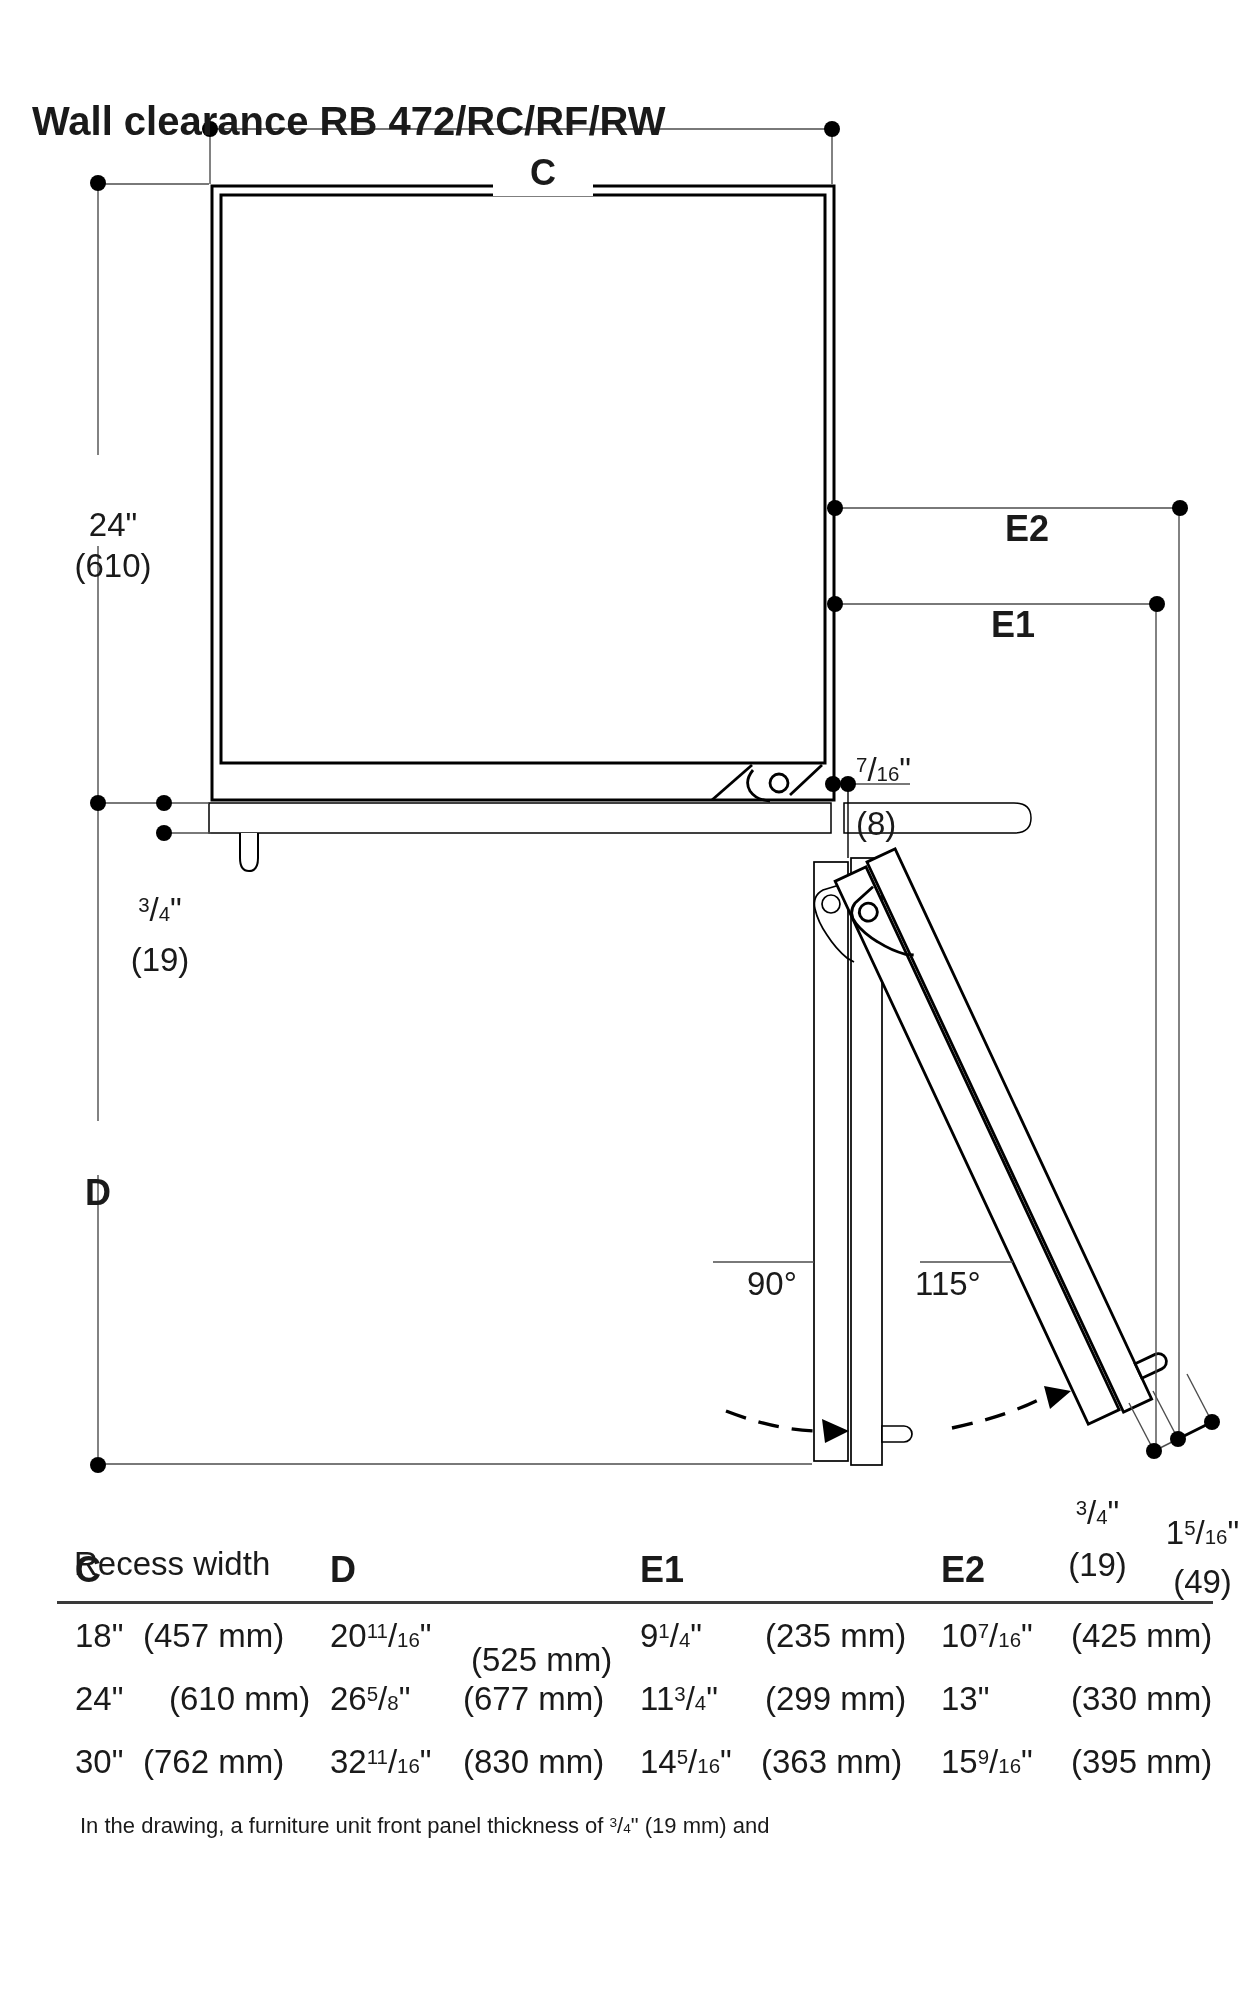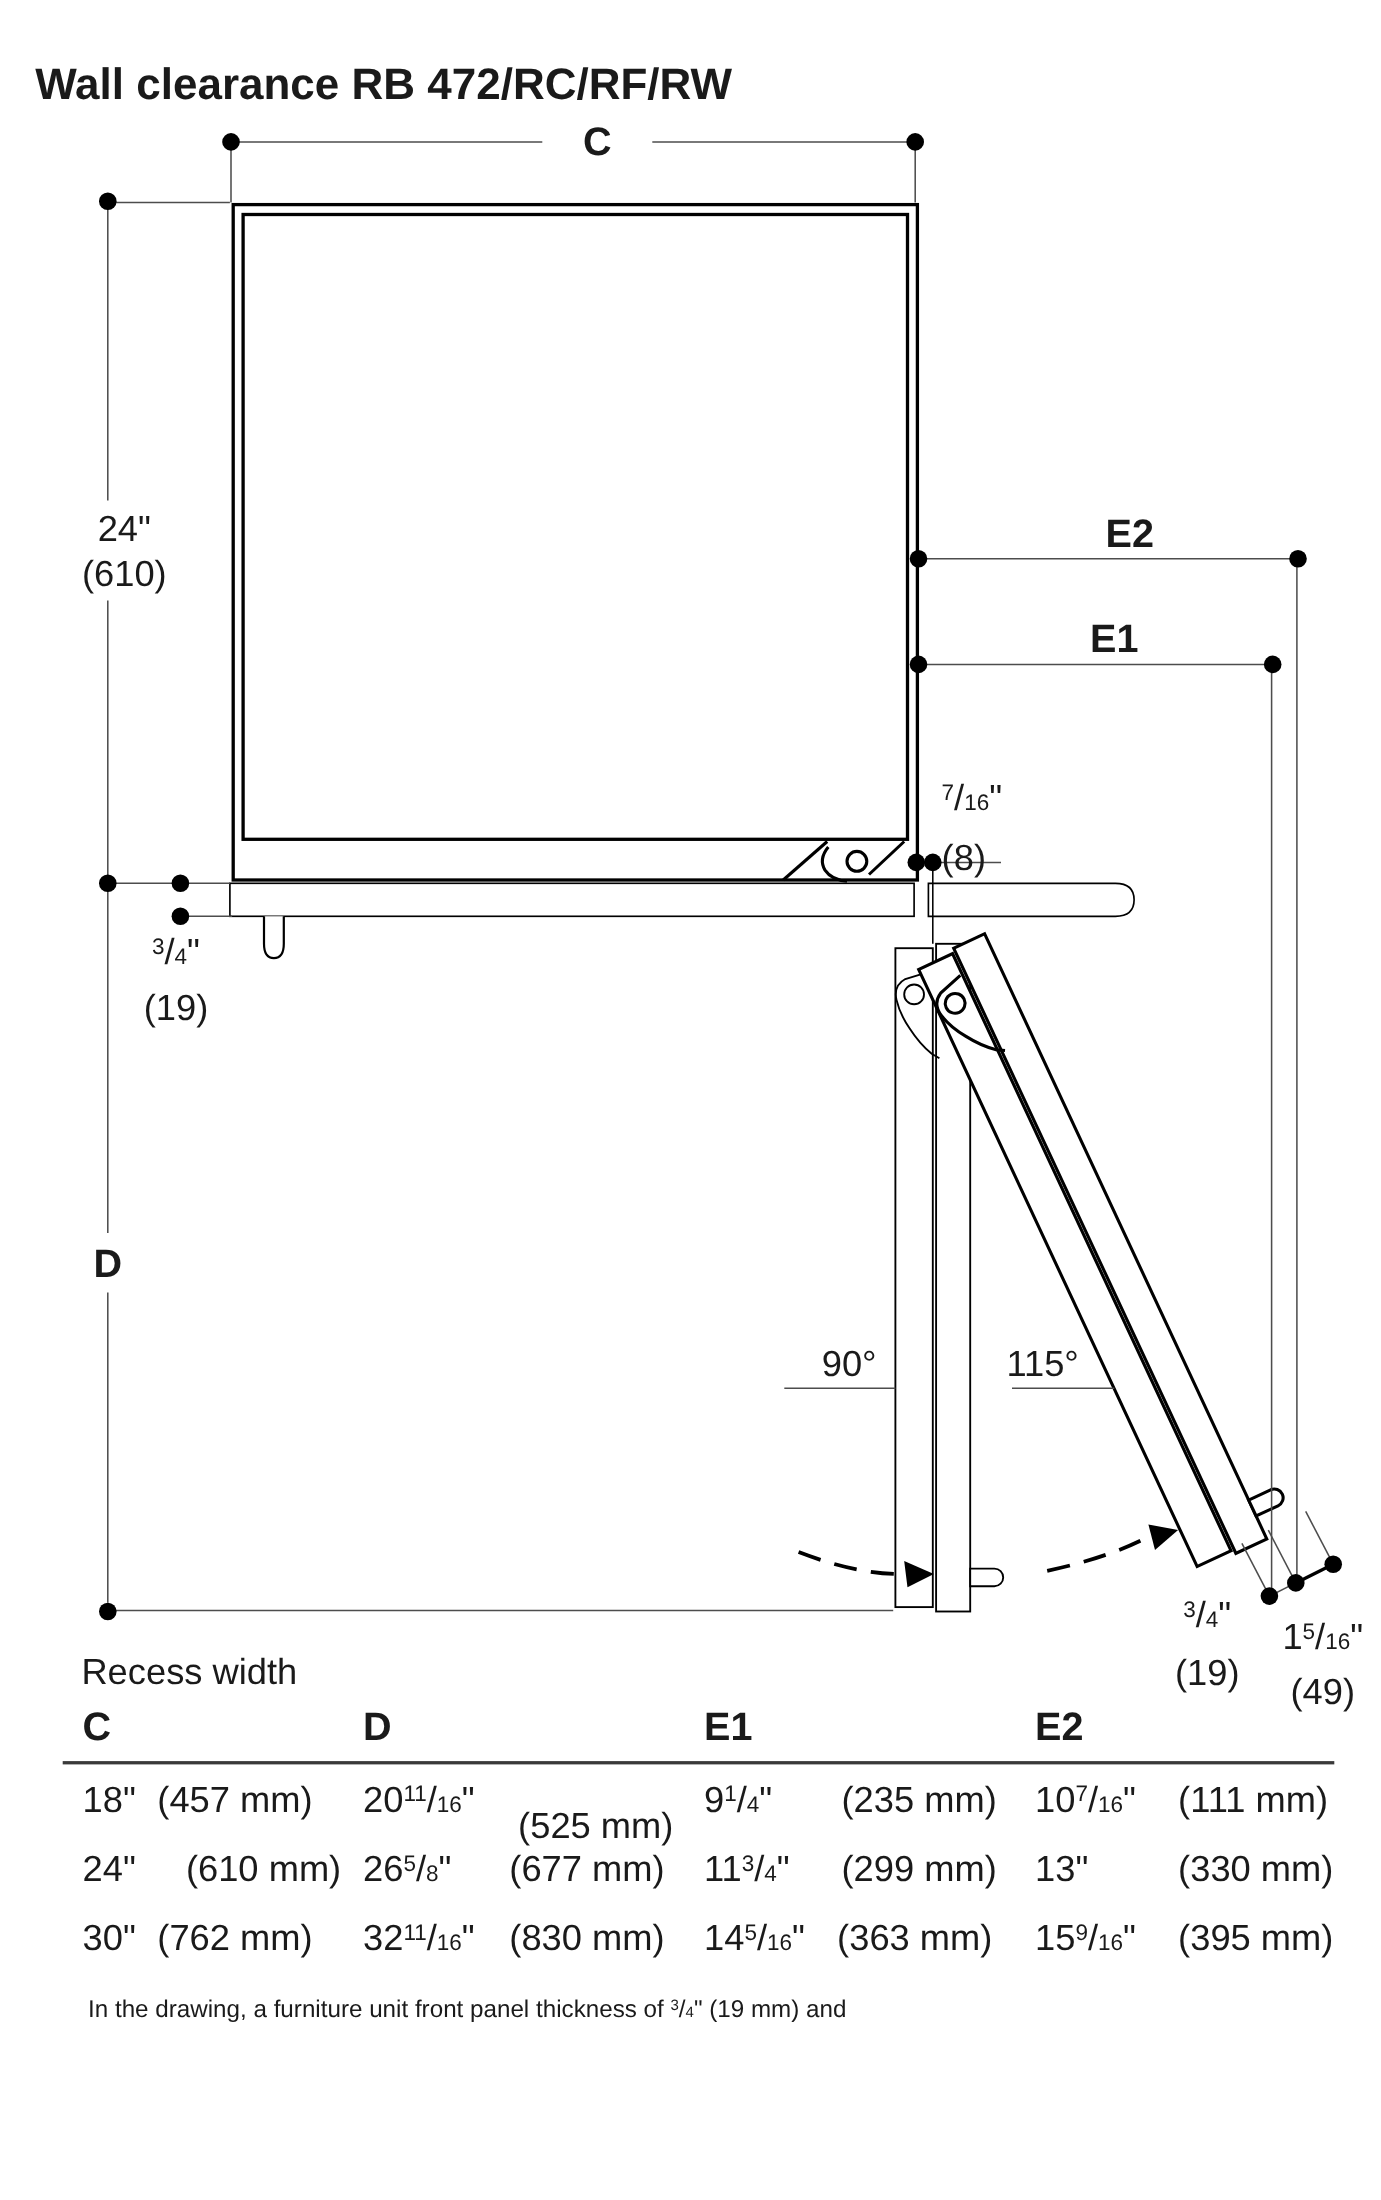--- a/index.html
+++ b/index.html
@@ -1,19 +1,19 @@
 <!DOCTYPE html>
 <html><head>
 <meta charset="utf-8">
 <style>
   html,body{margin:0;padding:0;background:#ffffff;}
   #page{position:relative;width:1255px;height:2000px;background:#fff;overflow:hidden;
         font-family:"Liberation Sans", sans-serif;color:#1a1a1a;}
   svg{position:absolute;left:0;top:0;}
-  .txt{position:absolute;white-space:nowrap;}
+  .txt{position:absolute;white-space:nowrap;margin-top:44px;}
   .f33{font-size:33px;}
   .f36{font-size:36px;font-weight:bold;}
   .title{font-size:40px;font-weight:bold;}
   .ctr{text-align:center;}
   .fs{font-size:62%;vertical-align:0.46em;}
   .fd{font-size:62%;}
   .masked{background:#fff;padding:0 10px;}
   .table-wrap{position:absolute;left:57px;top:1547px;width:1156px;height:260px;}
   .cell{position:absolute;font-size:33px;white-space:nowrap;}
   .hdr{font-size:36px;font-weight:bold;}
@@ -156,21 +156,21 @@
     <span class="cell hdr" style="left:884px;top:2px;">E2</span>
     <div class="rule"></div>
 
     <span class="cell" style="left:18px;top:70px;">18"</span>
     <span class="cell" style="left:86px;top:70px;">(457 mm)</span>
     <span class="cell" style="left:273px;top:70px;"><span>20</span><span class="fs">11</span><span>/</span><span class="fd">16</span><span>"</span></span>
     <span class="cell" style="left:414px;top:70px;margin-top:24px;">(525 mm)</span>
     <span class="cell" style="left:583px;top:70px;"><span>9</span><span class="fs">1</span><span>/</span><span class="fd">4</span><span>"</span></span>
     <span class="cell" style="left:708px;top:70px;">(235 mm)</span>
     <span class="cell" style="left:884px;top:70px;"><span>10</span><span class="fs">7</span><span>/</span><span class="fd">16</span><span>"</span></span>
-    <span class="cell" style="left:1014px;top:70px;">(111 mm)</span>
+    <span class="cell" style="left:1014px;top:70px;">(425 mm)</span>
 
     <span class="cell" style="left:18px;top:133px;">24"</span>
     <span class="cell" style="left:84px;top:133px;margin-left:28px;">(610 mm)</span>
     <span class="cell" style="left:273px;top:133px;"><span>26</span><span class="fs">5</span><span>/</span><span class="fd">8</span><span>"</span></span>
     <span class="cell" style="left:406px;top:133px;">(677 mm)</span>
     <span class="cell" style="left:583px;top:133px;"><span>11</span><span class="fs">3</span><span>/</span><span class="fd">4</span><span>"</span></span>
     <span class="cell" style="left:708px;top:133px;">(299 mm)</span>
     <span class="cell" style="left:884px;top:133px;"><span>13</span><span class="fs"></span><span></span><span class="fd"></span><span>"</span></span>
     <span class="cell" style="left:1014px;top:133px;">(330 mm)</span>
 

